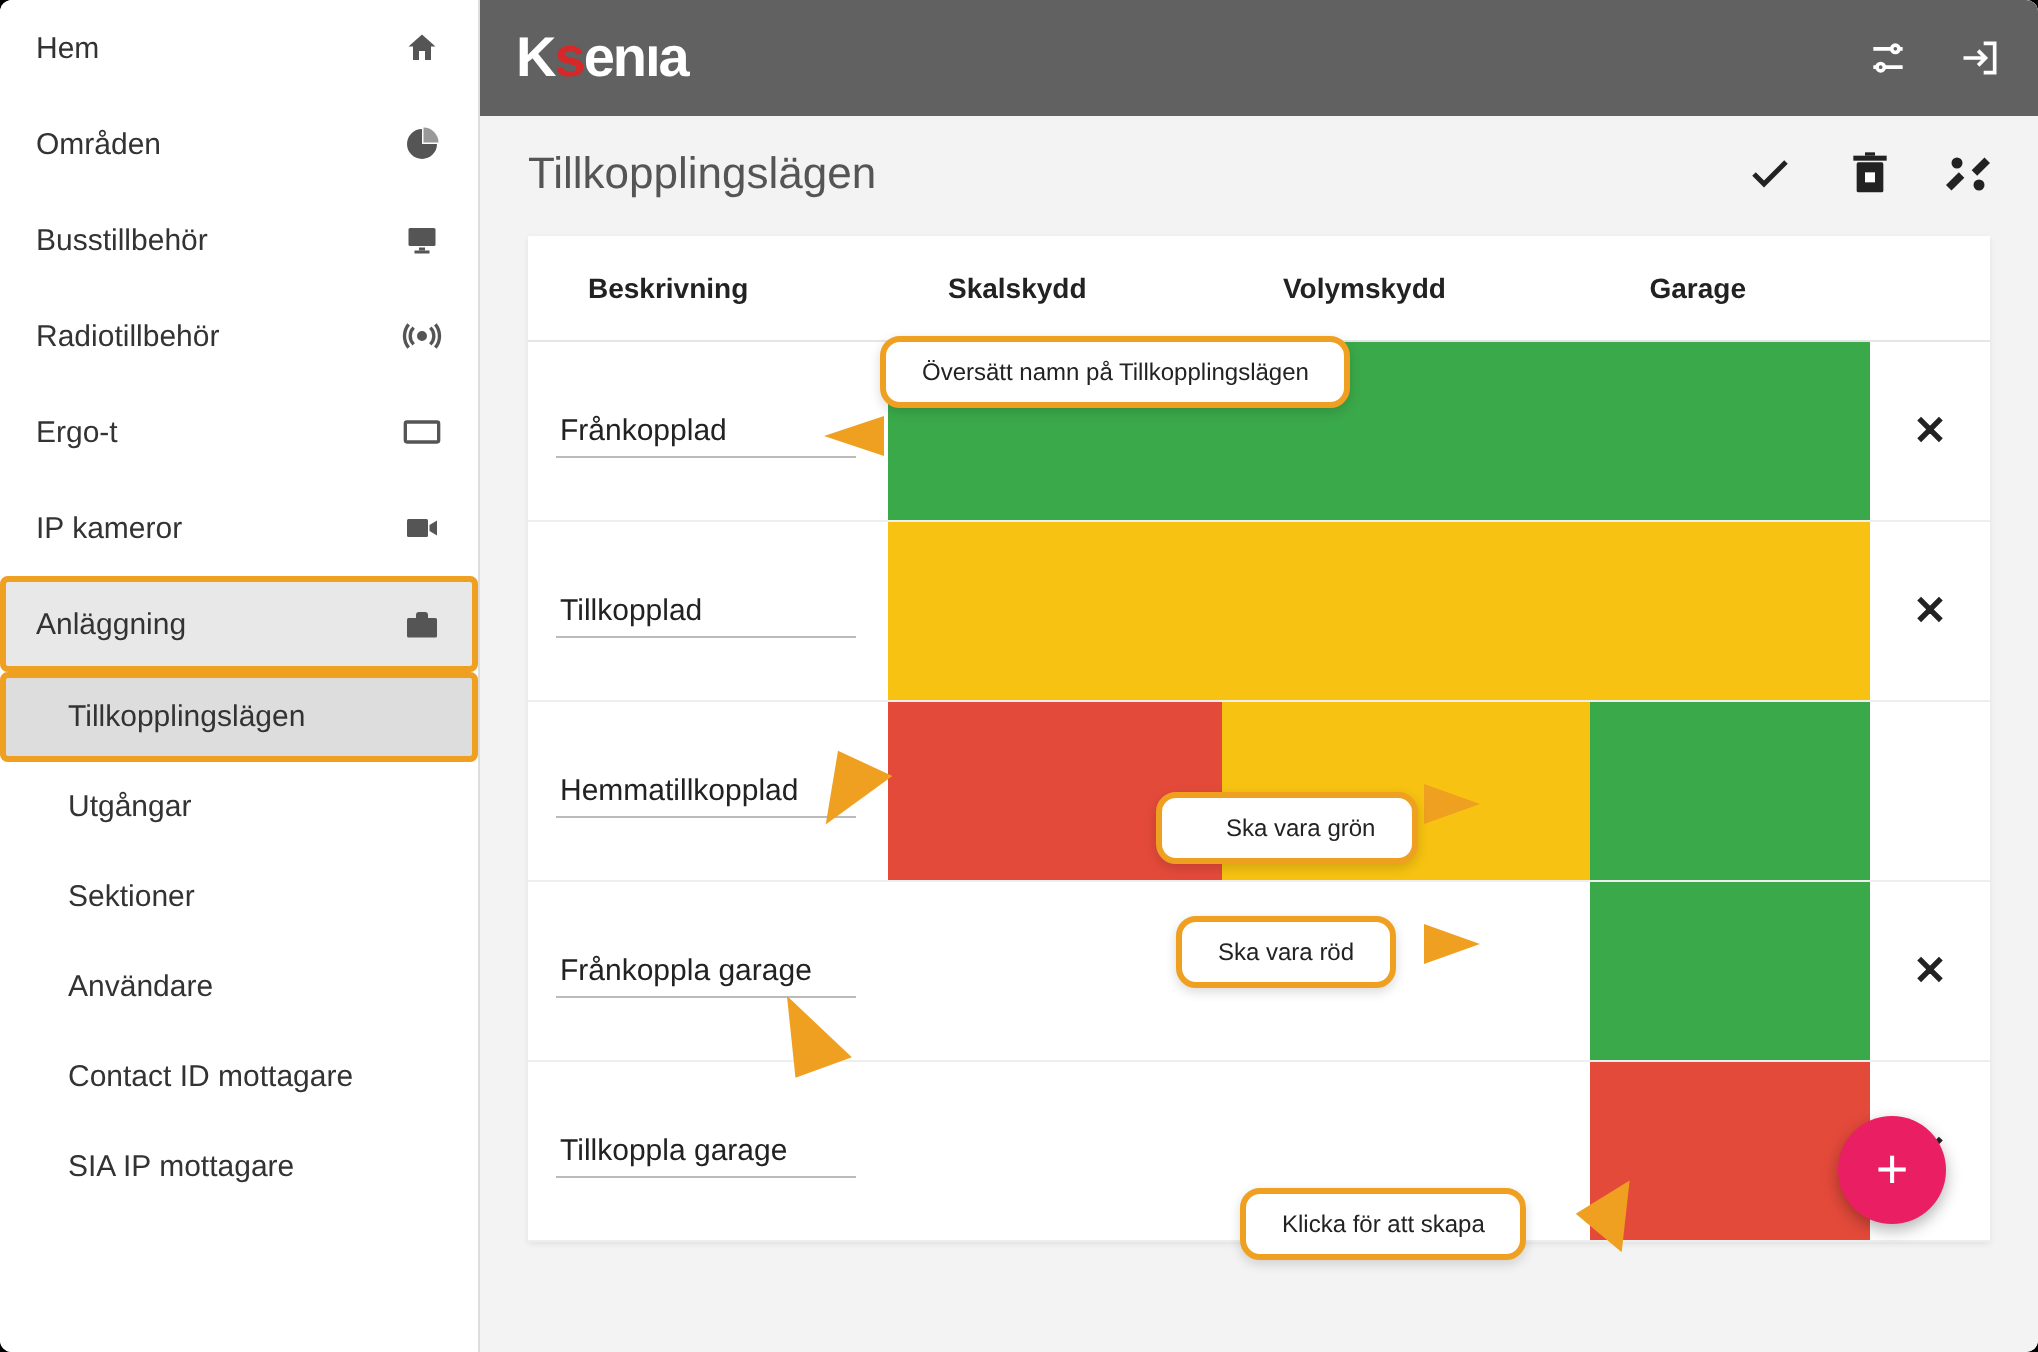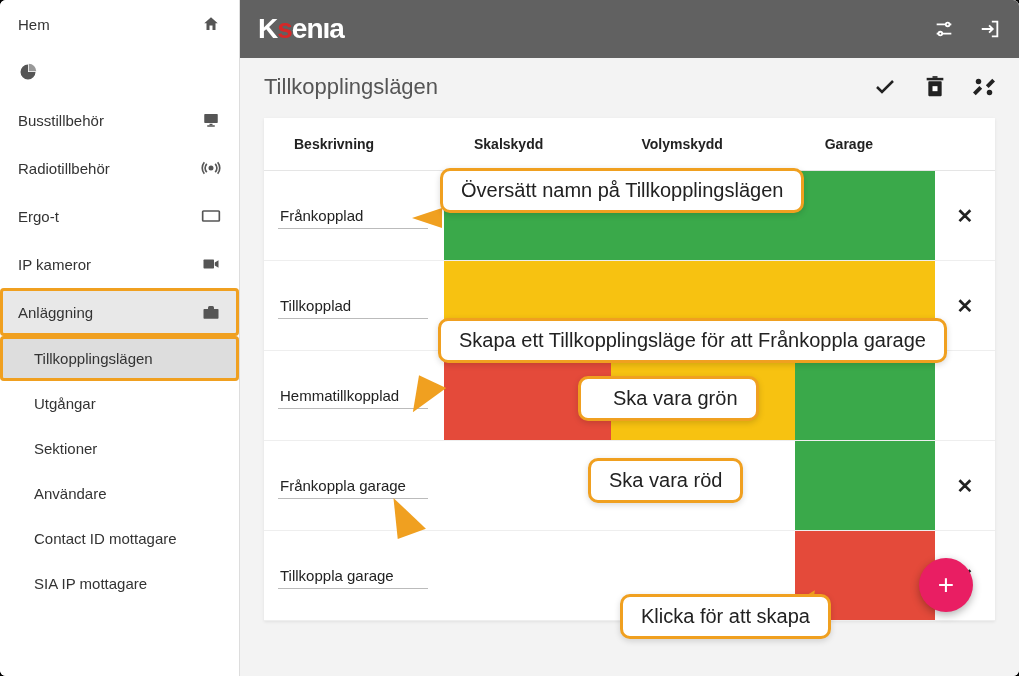--- a/index.html
+++ b/index.html
@@ -44,40 +44,41 @@
   .color-block { width: 100%; height: 100%; }
   .green { background: #3aa94a; }
   .yellow { background: #f7c211; }
   .red { background: #e44a3a; }
   .action-cell { width: 60px; text-align: center; vertical-align: middle; }
   .close-x { font-size: 20px; font-weight: bold; color: #222; cursor: pointer; }
   
   .fab { position: absolute; right: 46px; bottom: 64px; width: 54px; height: 54px; border-radius: 50%; background: #e91e63; color: #fff; font-size: 28px; display: flex; align-items: center; justify-content: center; cursor: pointer; box-shadow: 0 3px 8px rgba(0,0,0,0.3); }
   
   
-  .callout { position: absolute; background: #fff; border: 3px solid #f0a020; border-radius: 10px; padding: 8px 18px; font-size: 20px; color: #222; white-space: nowrap; box-shadow: 0 2px 6px rgba(0,0,0,0.15); z-index: 10; }
+  .callout { position: absolute; background: #fff; border: 3px solid #f0a020; border-radius: 10px; padding: 8px 18px; font-size: 12px; color: #222; white-space: nowrap; box-shadow: 0 2px 6px rgba(0,0,0,0.15); z-index: 10; }
   .arrow-tri { position: absolute; width: 0; height: 0; z-index: 9; }
   
   svg { display: block; }
 </style>
 </head>
 <body>
 
 <div class="app">
 
   <div class="sidebar">
     <div class="nav-item">
       <span class="nav-label">Hem</span>
       <span class="nav-icon">
         <svg width="18" height="18" viewBox="0 0 24 24" fill="currentColor">
             <path d="M12 3l9 8h-3v9h-4v-6h-4v6H6v-9H3z"></path>
           </svg>
       </span>
     </div>
     <div class="nav-item">
+      <span class="nav-label">Områden</span>
       <span class="nav-icon">
         <svg width="18" height="18" viewBox="0 0 24 24" fill="currentColor">
             <path d="M12 2a10 10 0 1 0 10 10h-10z"></path>
             <path d="M13 1v10h10A10 10 0 0 0 13 1z" opacity=".6"></path>
           </svg>
       </span>
     </div>
     <div class="nav-item">
       <span class="nav-label">Busstillbehör</span>
       <span class="nav-icon">
@@ -250,26 +251,23 @@
               <td class="action-cell"><span class="close-x">✕</span></td>
             </tr>
           </tbody>
       </table>
 
       <div class="callout" style="left:200px; top:68px;">
         <span>Översätt namn på Tillkopplingslägen</span>
       </div>
       <div class="arrow-tri" style="left:172px; top:108px; border-top:10px solid transparent; border-bottom:10px solid transparent; border-right:30px solid #f0a020;"></div>
 
-      <div class="callout" style="left:198px; top:218px;">
-        <span>Skapa ett Tillkopplingsläge för att Frånkoppla garage</span>
-      </div>
       <div class="arrow-tri" style="left:170px; top:280px; border-left:10px solid transparent; border-right:20px solid transparent; border-top:36px solid #f0a020; transform:rotate(25deg);"></div>
 
-      <div class="callout" style="left:338px; top:276px;padding-left:32px;">
+      <div class="callout" style="left:338px; top:296px;padding-left:32px;">
         <span>Ska vara grön</span>
       </div>
       <div class="arrow-tri" style="left:472px; top:292px; border-top:10px solid transparent; border-bottom:10px solid transparent; border-left:28px solid #f0a020;"></div>
 
       <div class="callout" style="left:348px; top:358px;">
         <span>Ska vara röd</span>
       </div>
       <div class="arrow-tri" style="left:472px; top:362px; border-top:10px solid transparent; border-bottom:10px solid transparent; border-left:28px solid #f0a020;"></div>
 
       <div class="arrow-tri" style="left:150px; top:395px; border-left:10px solid transparent; border-right:20px solid transparent; border-bottom:40px solid #f0a020; transform:rotate(-20deg);"></div>

